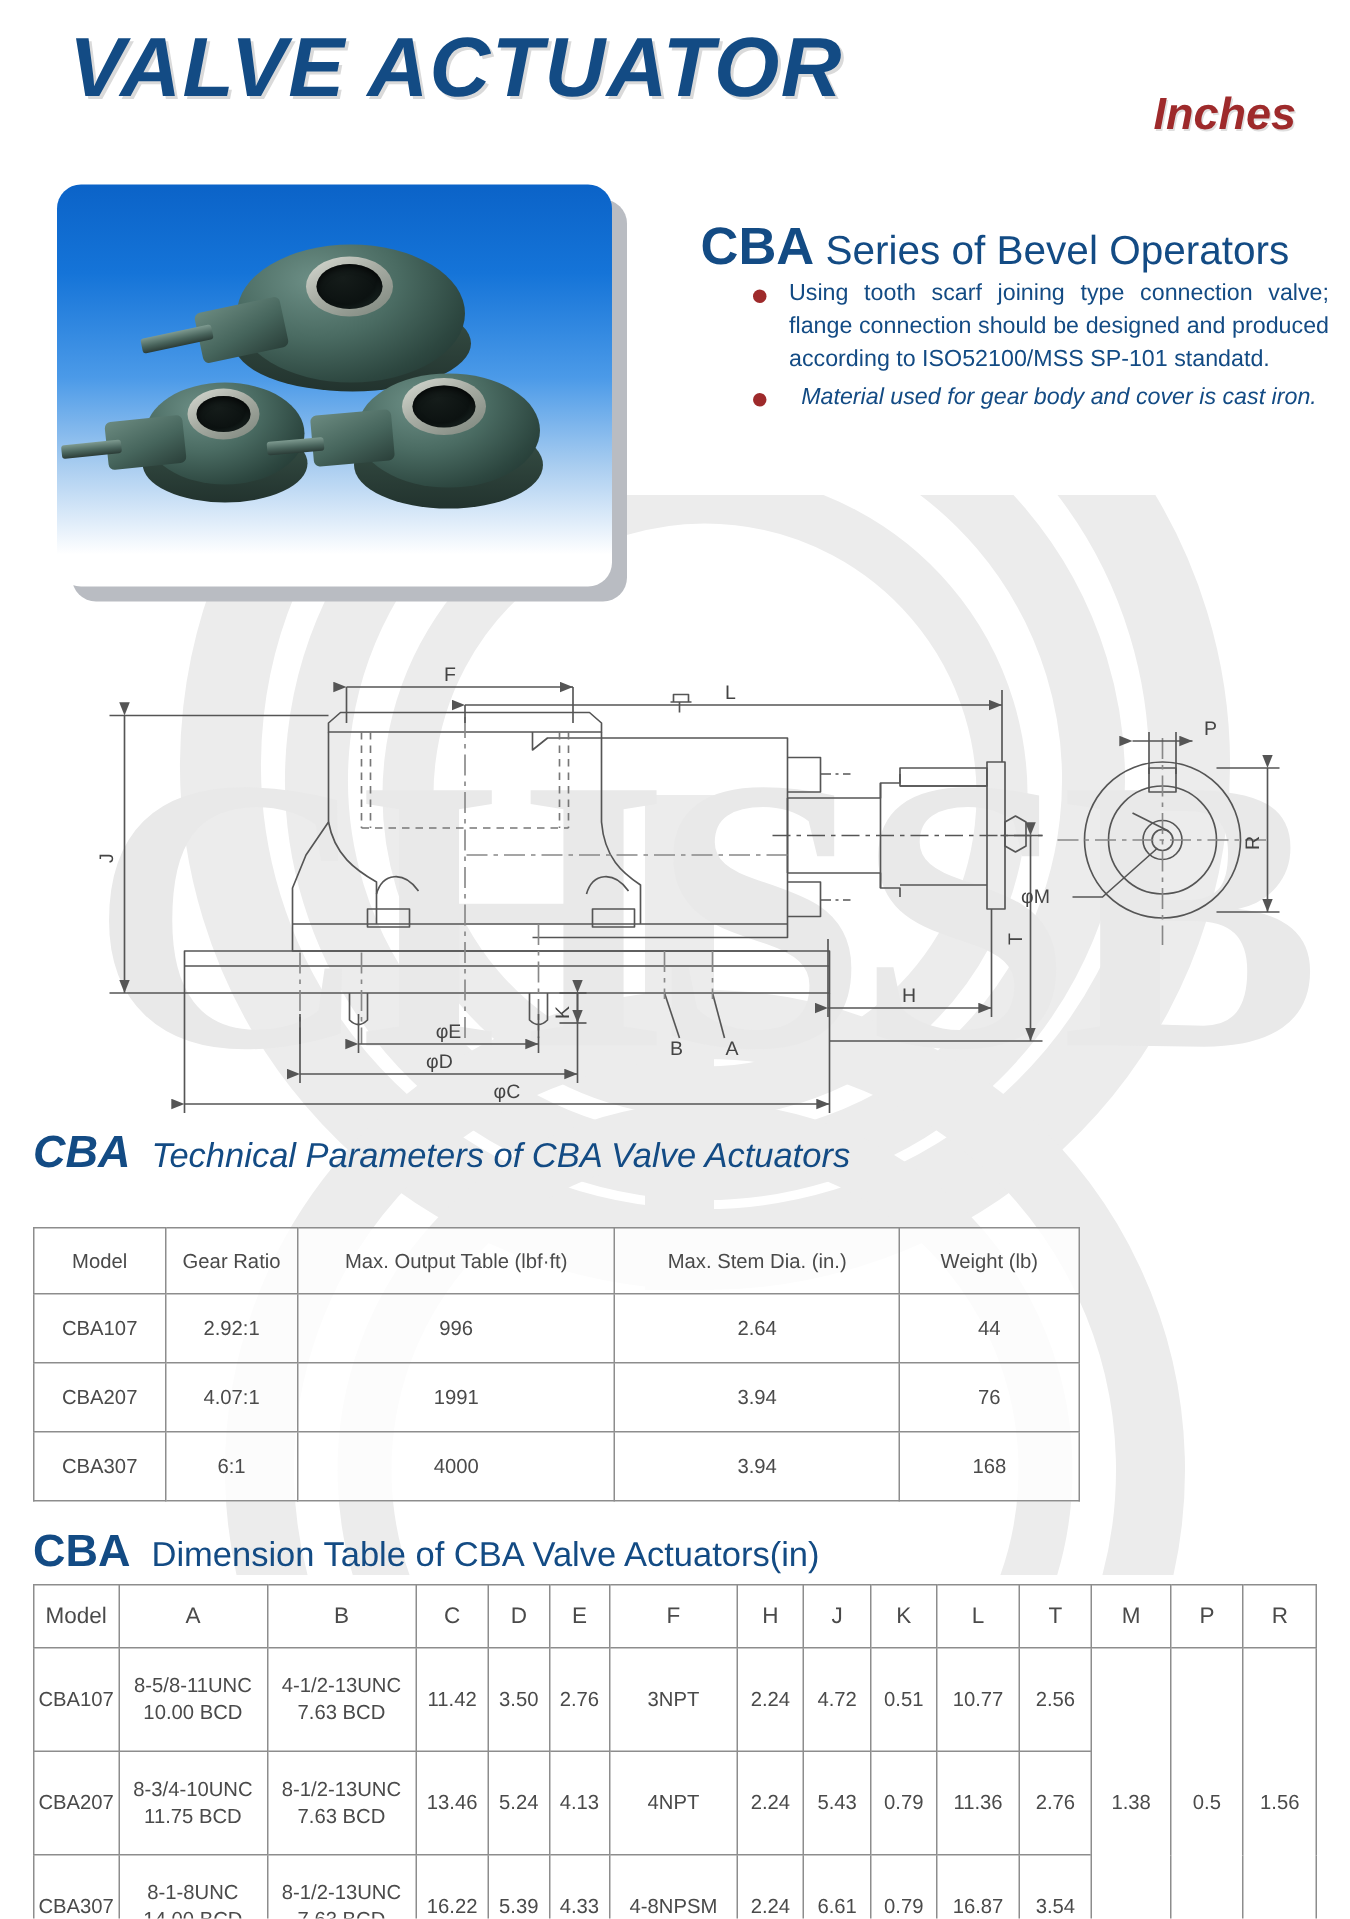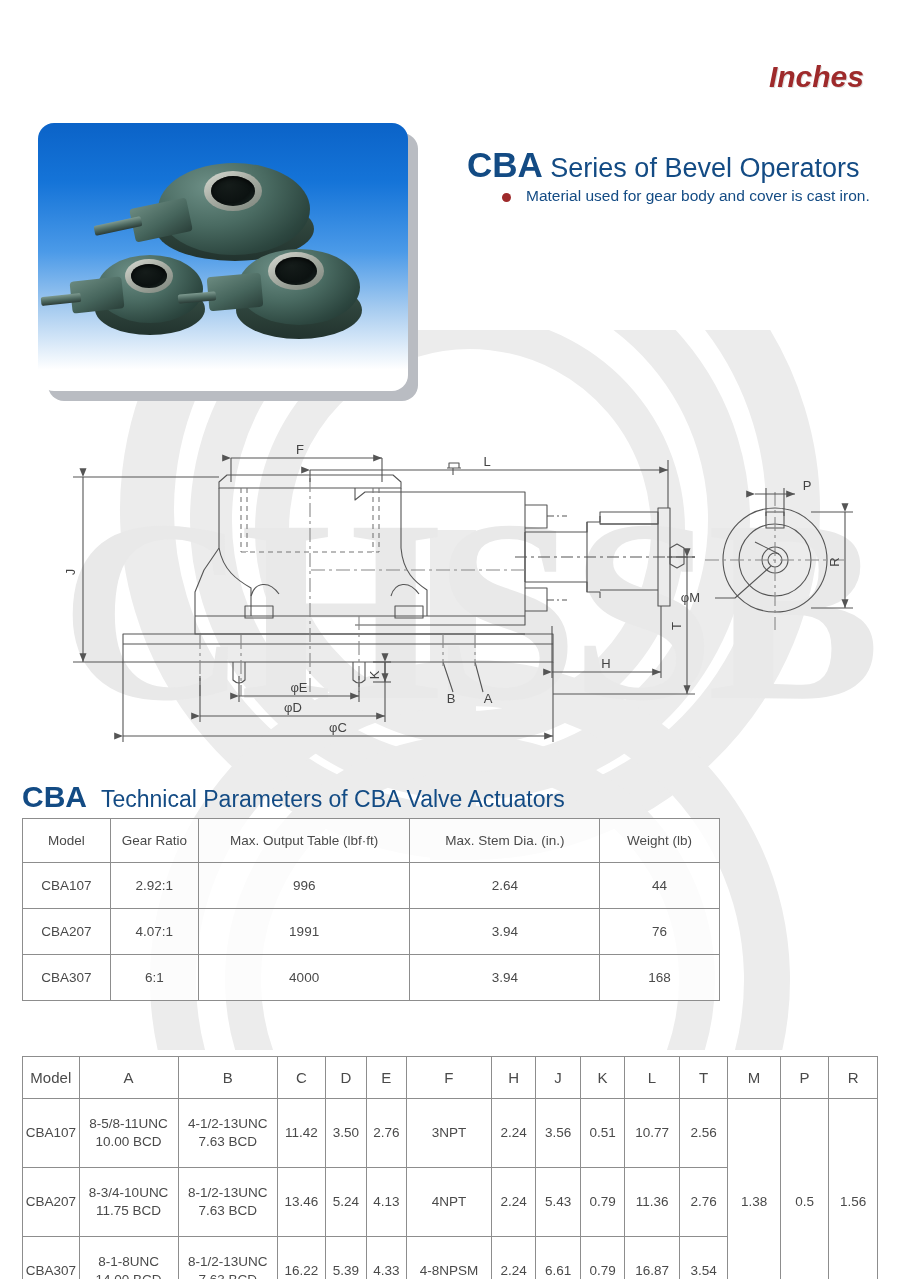--- a/index.html
+++ b/index.html
@@ -104,21 +104,21 @@
   .feat-list { position:absolute; left:498px; top:185px; width:388px; }
   .feat { position:relative; padding-left:28px; margin-bottom:3px; }
   .feat .dot {
     position:absolute; left:4px; top:8px; width:9px; height:9px;
     border-radius:50%; background:#9e2a2b;
   }
   .feat .txt {
     display:block; color:#134b84; font-size:15.5px; line-height:1.42;
     text-align:justify; text-justify:inter-word;
   }
-  .feat.nojust .txt { text-align:left; }
+  .feat.nojust .txt { text-align:center;font-style:italic; }
 
   
   .drawing { position:absolute; left:55px; top:430px; width:810px; height:330px; }
   .drawing svg { display:block; }
 
   
   .sec-head {
     position:absolute; color:#134b84; white-space:nowrap;
   }
   .sec-head .cba { font-size:30px; font-weight:bold; letter-spacing:0px; }
@@ -159,20 +159,21 @@
   <div class="wm-arc" id="wm-a2"></div>
   <div class="wm-arc" id="wm-a3"></div>
   <div class="wm-arc" id="wm-a4"></div>
   <div class="wm-arc" id="wm-a5"></div>
   <div id="wm-bar"></div>
   <div class="wm-text">CHSSB</div>
 </div>
 
 <div id="page">
 
+  <div class="hdr-title">VALVE ACTUATOR</div>
   <div class="hdr-unit">Inches</div>
 
   <div class="photo-wrap">
     <div class="photo-shadow"></div>
     <div class="photo">
 
       <div class="gb" style="left:108px;top:32px;width:175px;height:110px;">
         <div class="base" style="left:10px;top:42px;width:158px;height:64px;"></div>
         <div class="dome" style="left:12px;top:8px;width:152px;height:92px;"></div>
         <div class="collar" style="left:58px;top:16px;width:58px;height:40px;"></div>
@@ -199,20 +200,24 @@
         <div class="shaft" style="left:-28px;top:48px;width:38px;height:9px;transform:rotate(-5deg);"></div>
       </div>
     </div>
   </div>
 
   <div class="series-head">
     <span class="big">CBA</span><span> Series of Bevel Operators</span>
   </div>
 
   <div class="feat-list">
+    <div class="feat">
+      <span class="dot"></span>
+      <span class="txt">Using tooth scarf joining type connection valve; flange connection should be designed and produced according to ISO52100/MSS SP-101 standatd.</span>
+    </div>
     <div class="feat nojust">
       <span class="dot"></span>
       <span class="txt">Material used for gear body and cover is cast iron.</span>
     </div>
   </div>
 
   <div class="drawing">
     <svg width="810" height="330" viewBox="0 0 810 330">
       <g fill="none" stroke="#555" stroke-width="1.1" stroke-linejoin="round">
 
@@ -384,21 +389,21 @@
         <text x="396" y="273" text-anchor="middle">B</text>
         <text x="551" y="238" text-anchor="middle">H</text>
         <text x="0" y="0" text-anchor="middle" transform="translate(626,196) rotate(-90)">T</text>
         <text x="752" y="60" text-anchor="middle">P</text>
         <text x="0" y="0" text-anchor="middle" transform="translate(784,132) rotate(-90)">R</text>
         <text x="645" y="172" text-anchor="end">φM</text>
       </g>
     </svg>
   </div>
 
-  <div class="sec-head" style="left:22px; top:780px;">
+  <div class="sec-head" style="left:22px; top:752px;font-style:italic;">
     <span class="cba">CBA</span><span class="desc">Technical Parameters of CBA Valve Actuators</span>
   </div>
 
   <table class="tbl" id="tech-table">
     <thead>
       <tr>
         <th style="width:88px">Model</th>
         <th style="width:88px">Gear Ratio</th>
         <th style="width:212px">Max. Output Table (lbf·ft)</th>
         <th style="width:190px">Max. Stem Dia. (in.)</th>
@@ -423,20 +428,23 @@
       <tr>
         <td>CBA307</td>
         <td>6:1</td>
         <td>4000</td>
         <td>3.94</td>
         <td>168</td>
       </tr>
     </tbody>
   </table>
 
+  <div class="sec-head" style="left:22px; top:1018px;">
+    <span class="cba">CBA</span><span class="desc">Dimension Table of CBA Valve Actuators(in)</span>
+  </div>
 
   <table class="tbl" id="dim-table">
     <thead>
       <tr>
         <th style="width:56px">Model</th>
         <th style="width:98px">A</th>
         <th style="width:98px">B</th>
         <th style="width:48px">C</th>
         <th style="width:40px">D</th>
         <th style="width:40px">E</th>
@@ -456,21 +464,21 @@
         <td>CBA107</td>
         <td class="cell2">8-5/8-11UNC
 10.00 BCD</td>
         <td class="cell2">4-1/2-13UNC
 7.63 BCD</td>
         <td>11.42</td>
         <td>3.50</td>
         <td>2.76</td>
         <td>3NPT</td>
         <td>2.24</td>
-        <td>3.56</td>
+        <td>4.72</td>
         <td>0.51</td>
         <td>10.77</td>
         <td>2.56</td>
         <td rowspan="3">1.38</td>
         <td rowspan="3">0.5</td>
         <td rowspan="3">1.56</td>
       </tr>
       <tr>
         <td>CBA207</td>
         <td class="cell2">8-3/4-10UNC

